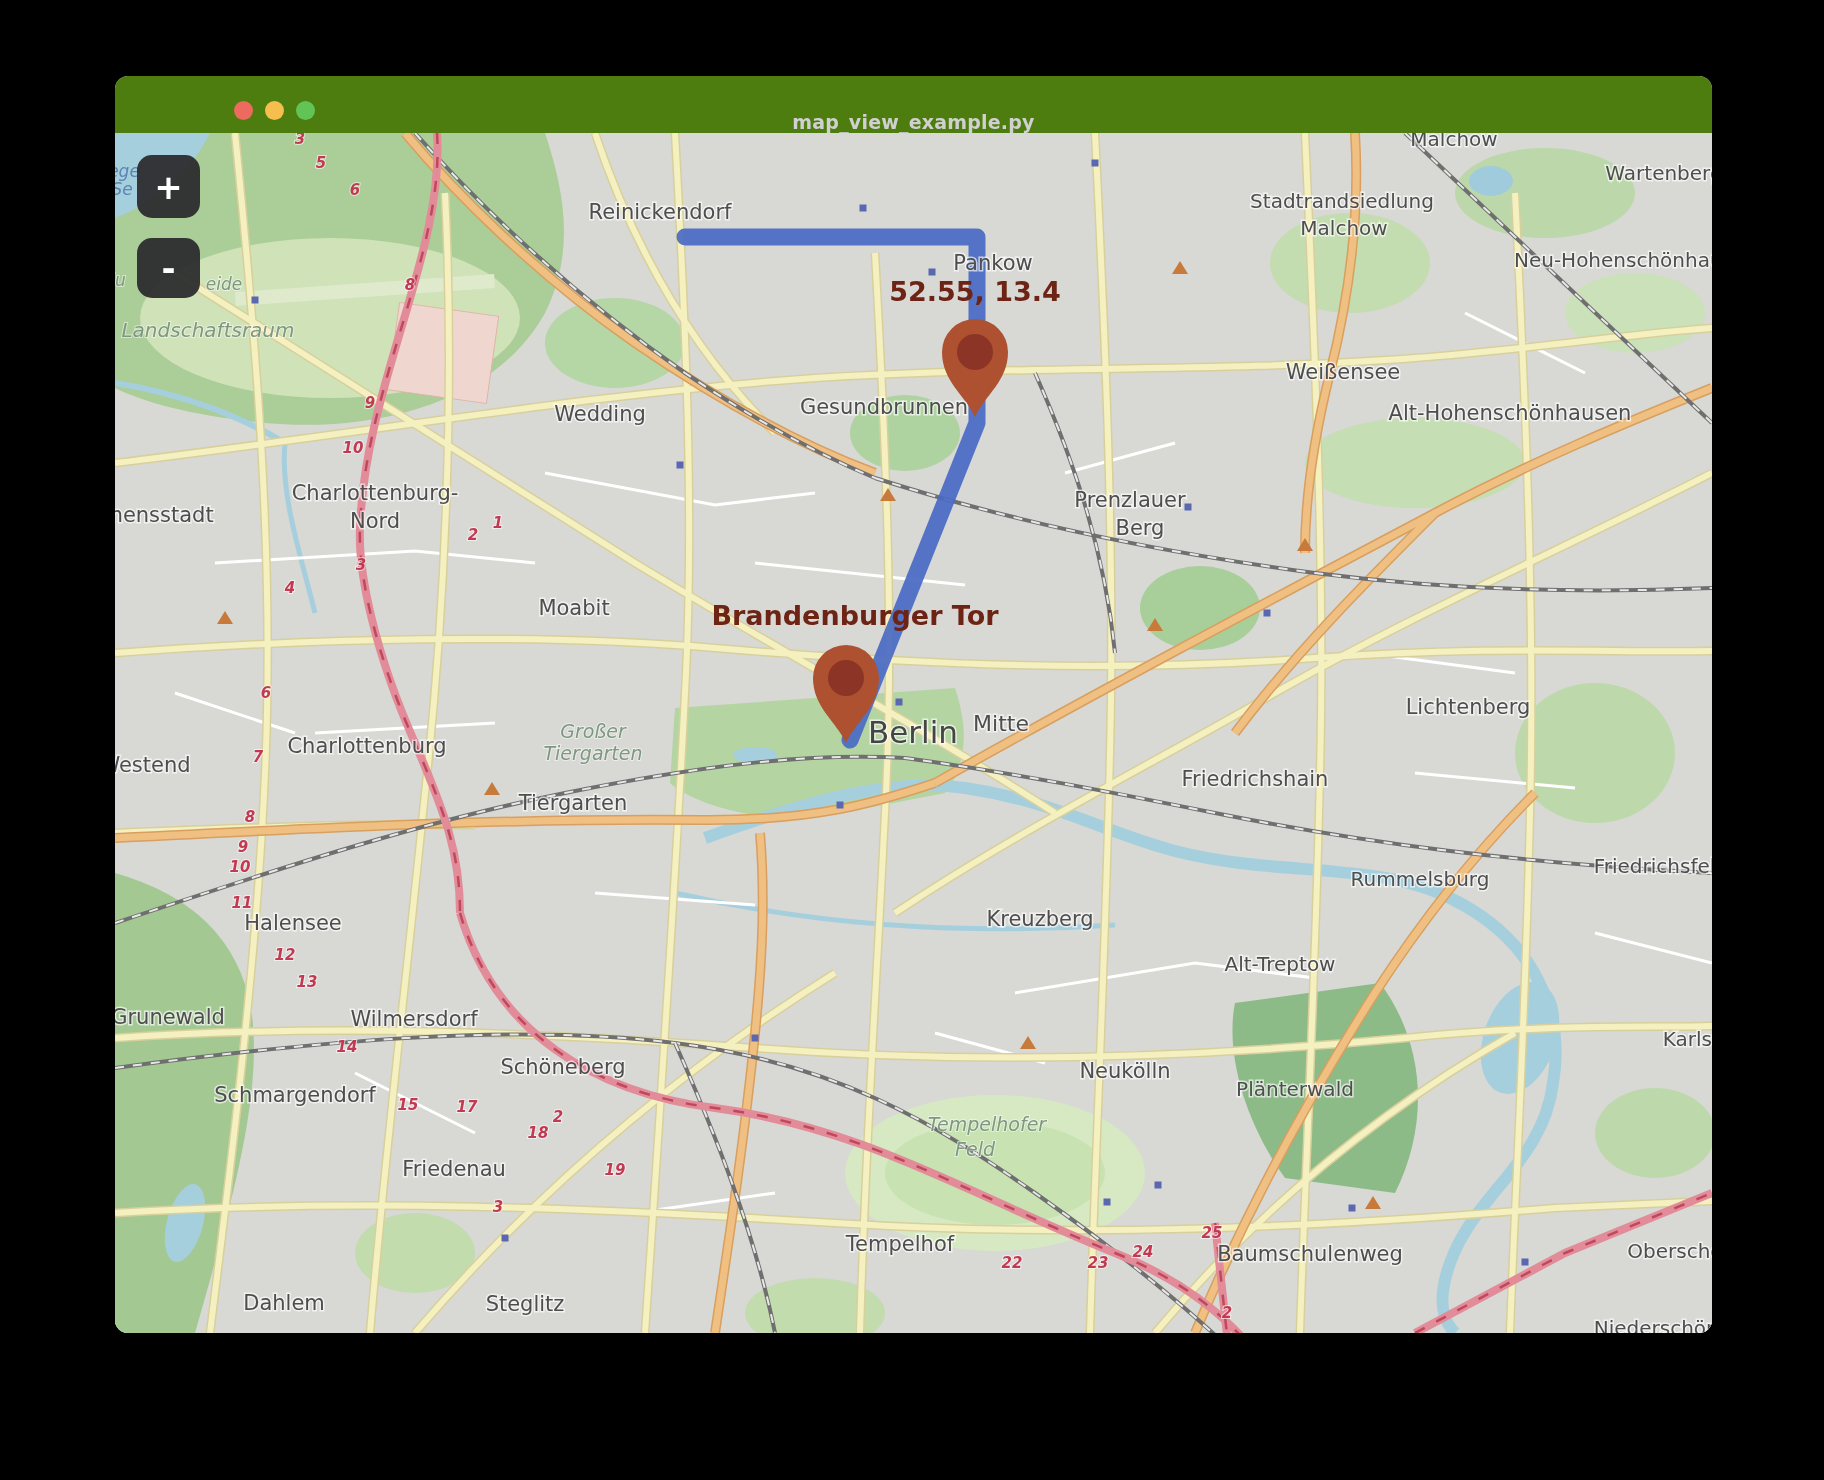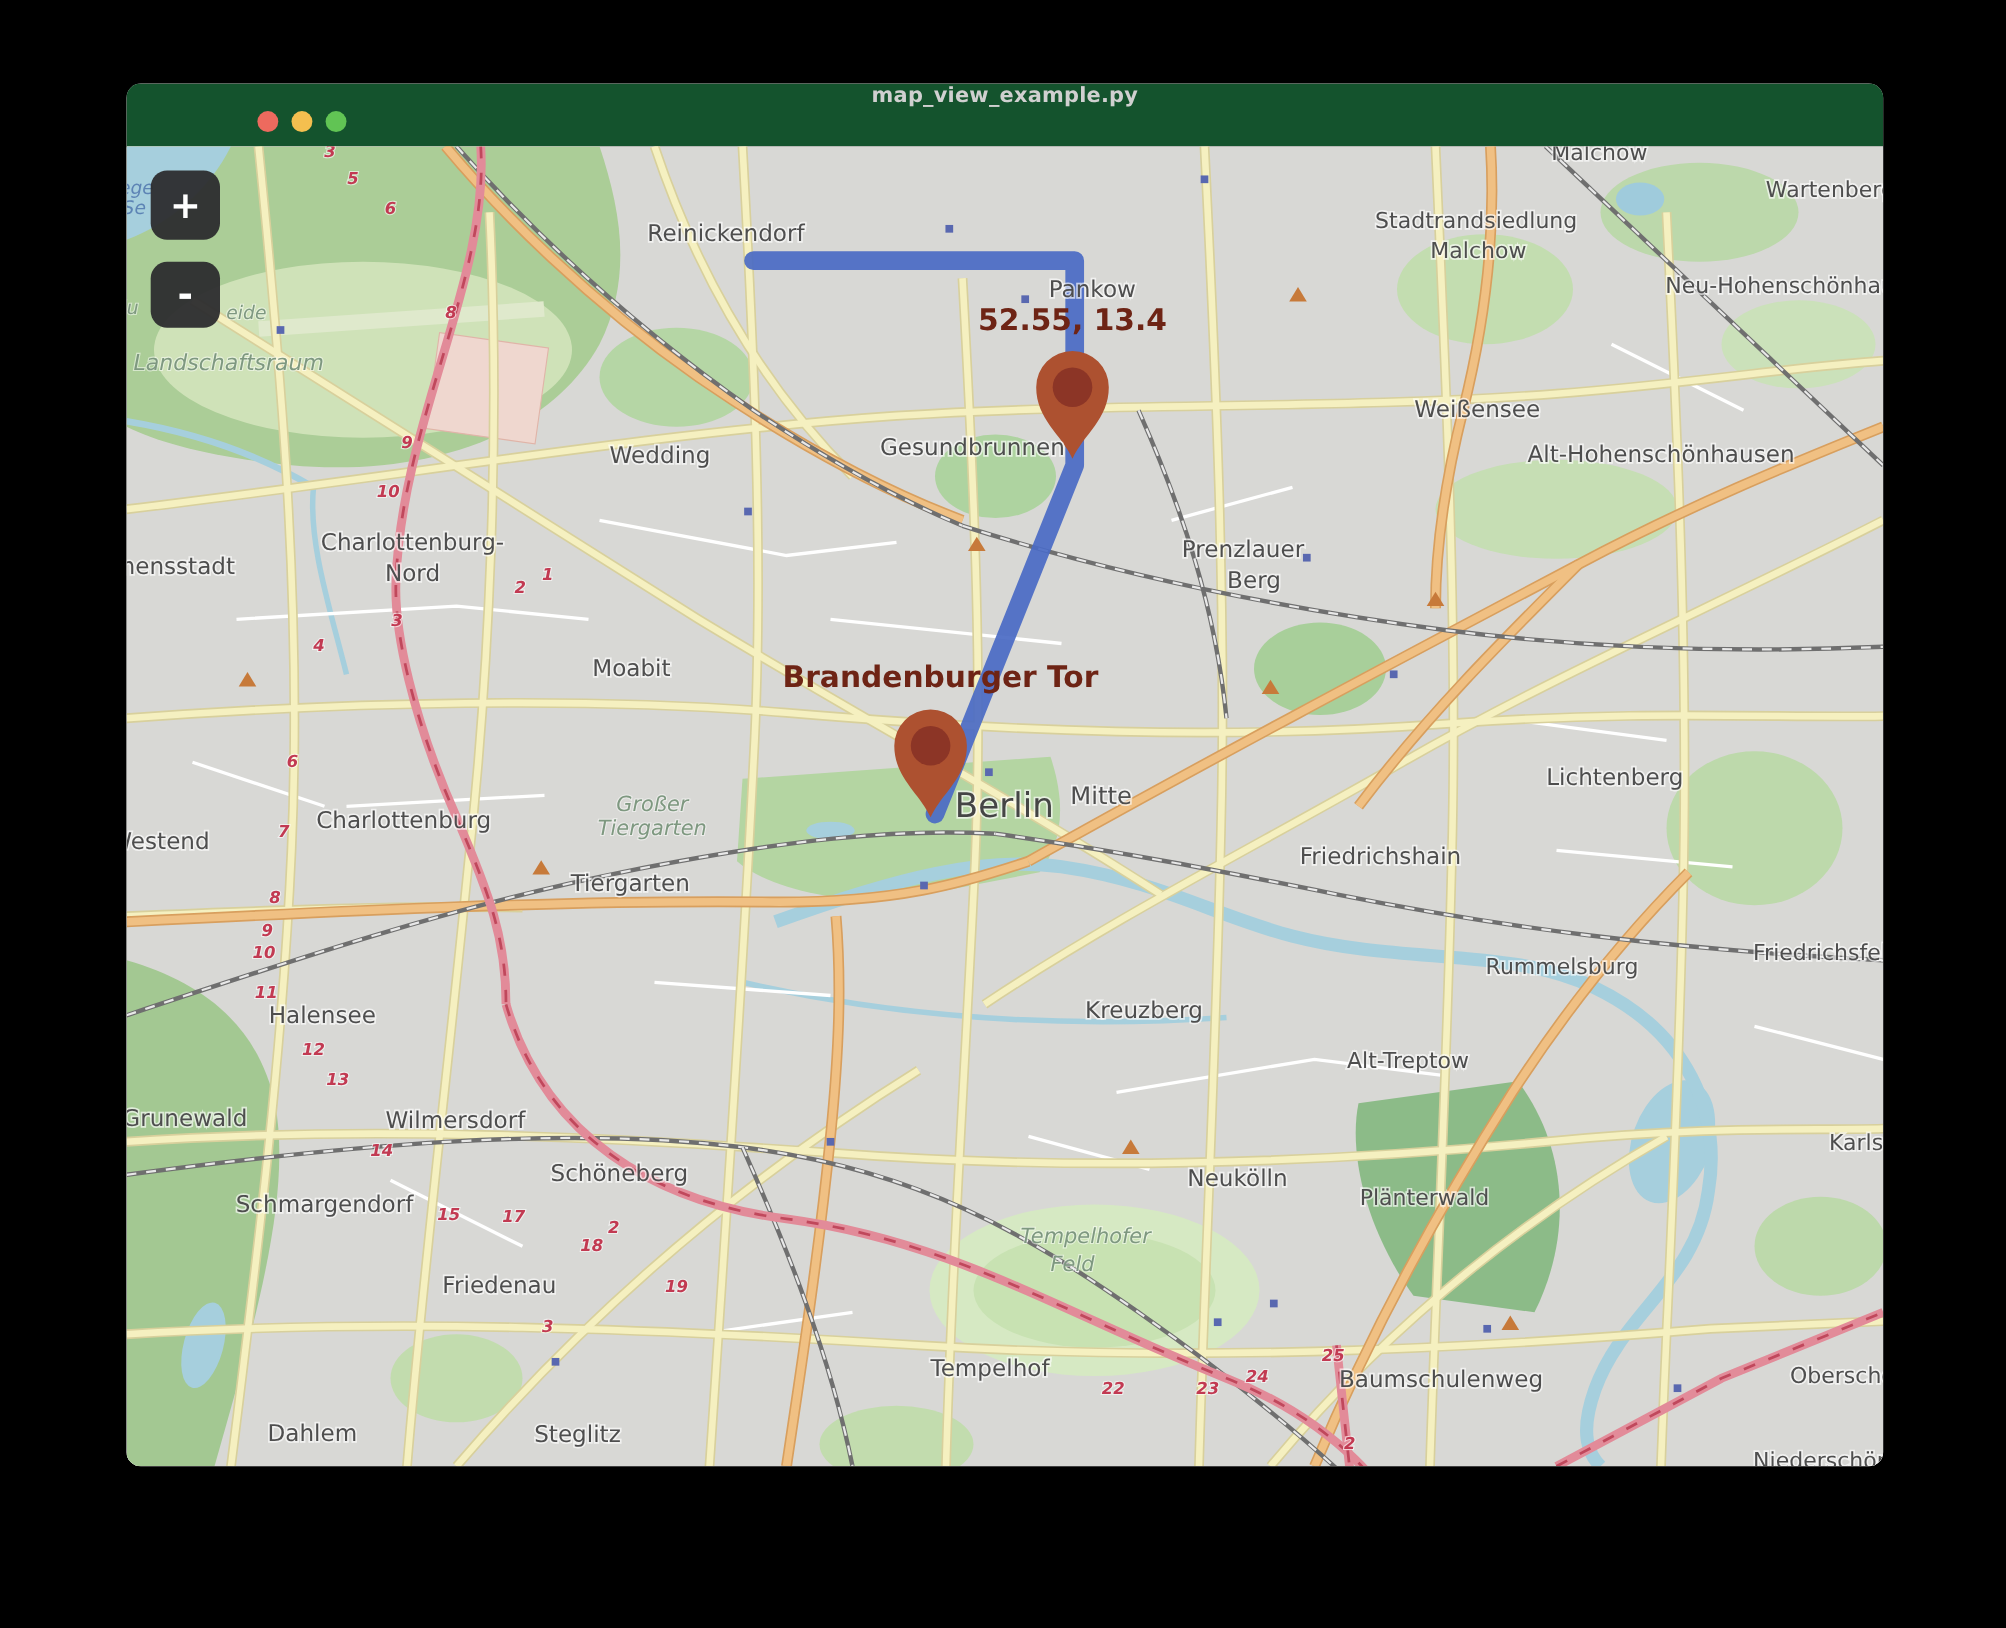--- a/index.html
+++ b/index.html
@@ -1,20 +1,20 @@
 <!DOCTYPE html>
 <html><head>
 <meta charset="utf-8">
 <style>
   html,body{margin:0;padding:0;background:#000;width:1824px;height:1480px;overflow:hidden;
     font-family:"DejaVu Sans", sans-serif;}
   #window{position:absolute;left:115px;top:76px;width:1597px;height:1257px;border-radius:13px;
     overflow:hidden;background:#d8d8d5;box-shadow:0 20px 60px rgba(0,0,0,.6);}
-  #titlebar{position:absolute;left:0;top:0;width:100%;height:57px;background:#14532d;
-    display:flex;align-items:flex-start;justify-content:center;border-bottom:1px solid #222;}
+  #titlebar{position:absolute;left:0;top:0;width:100%;height:57px;background:#4d7c0f;
+    display:flex;align-items:flex-end;justify-content:center;border-bottom:1px solid #222;}
   #title{color:#d0d0d0;font-size:19px;font-weight:bold;letter-spacing:.2px;}
   .tl{position:absolute;top:25px;width:19px;height:19px;border-radius:50%;}
   #tl-close{left:119px;background:#ed6a5e;}
   #tl-min{left:150px;background:#f4bf4f;}
   #tl-zoom{left:181px;background:#61c454;}
   #maparea{position:absolute;left:0;top:57px;width:1597px;height:1200px;overflow:hidden;background:#d8d8d5;}
   svg{display:block;}
   svg text{text-anchor:middle;dominant-baseline:middle;}
   .d,.b{fill:#4e4e4e;paint-order:stroke;stroke:rgba(255,255,255,.65);stroke-width:3px;}
   .b{fill:#454545;}

